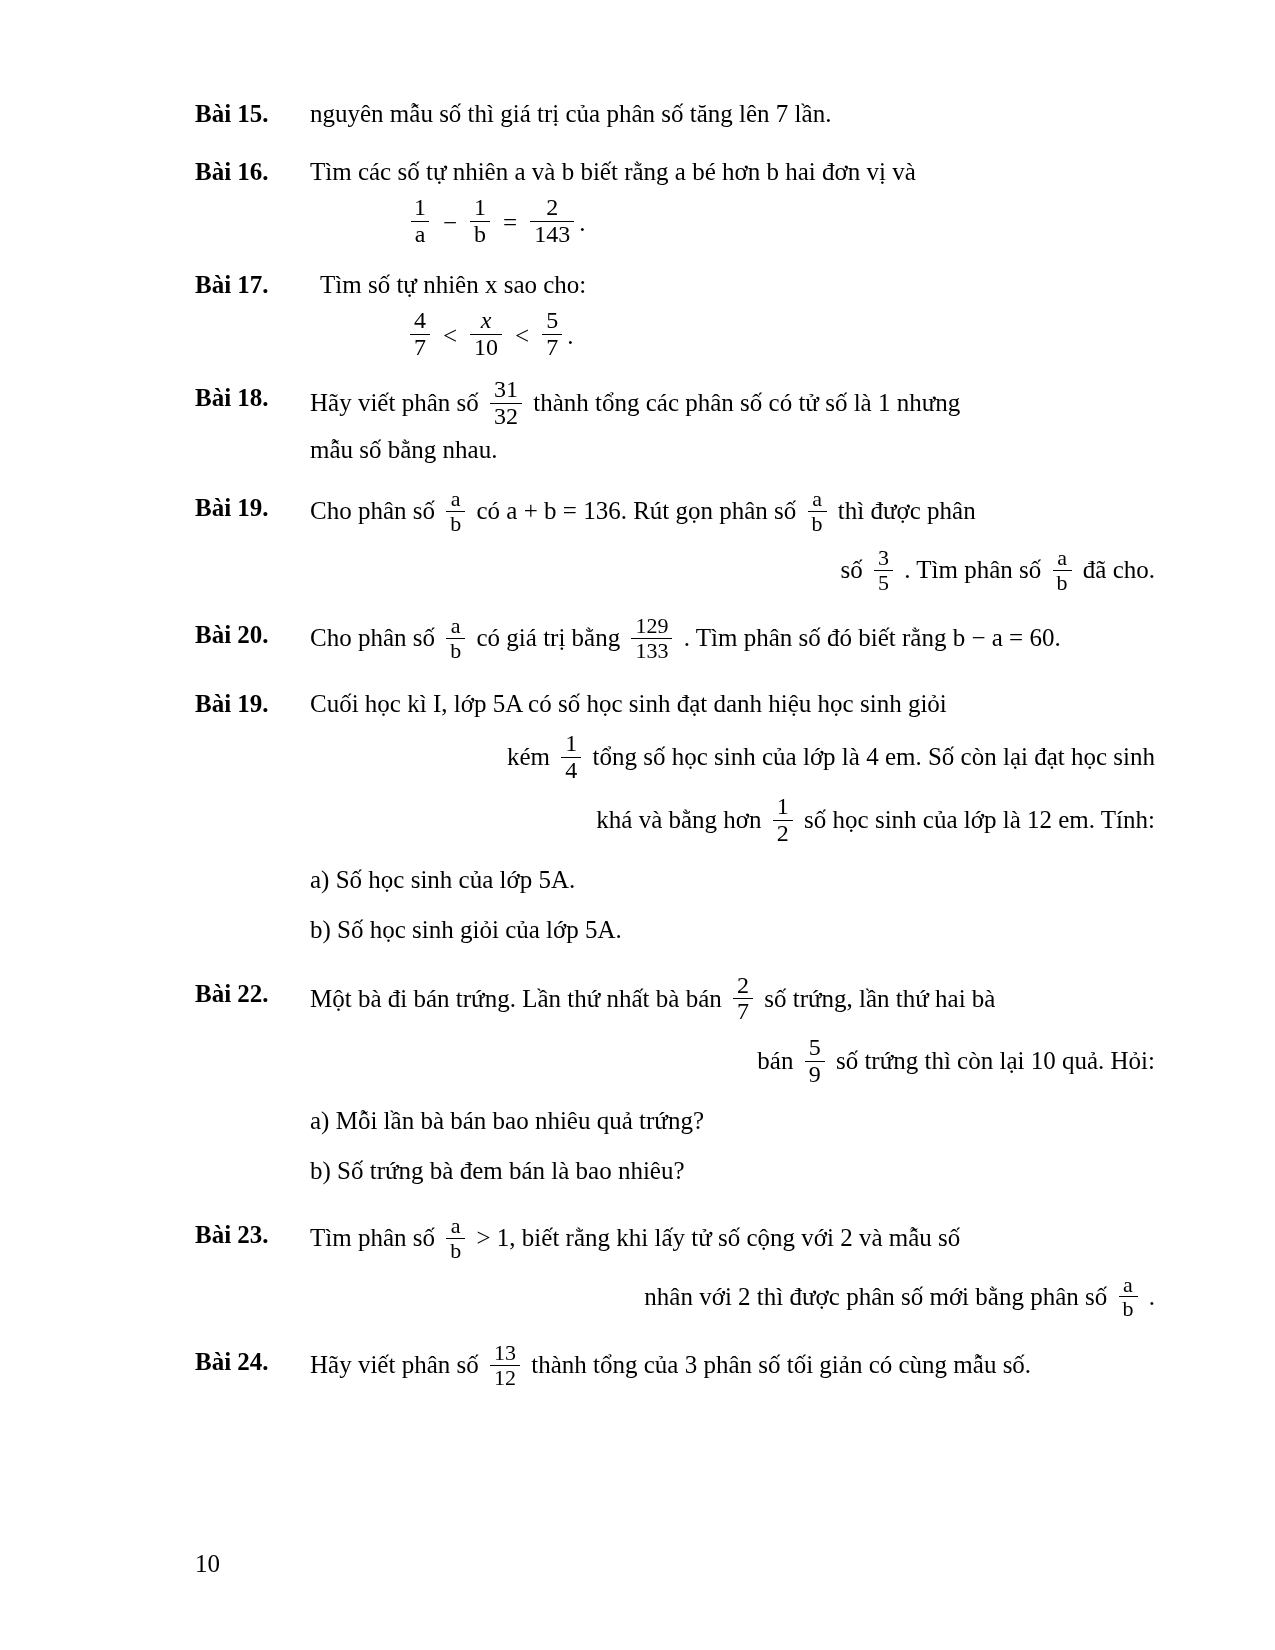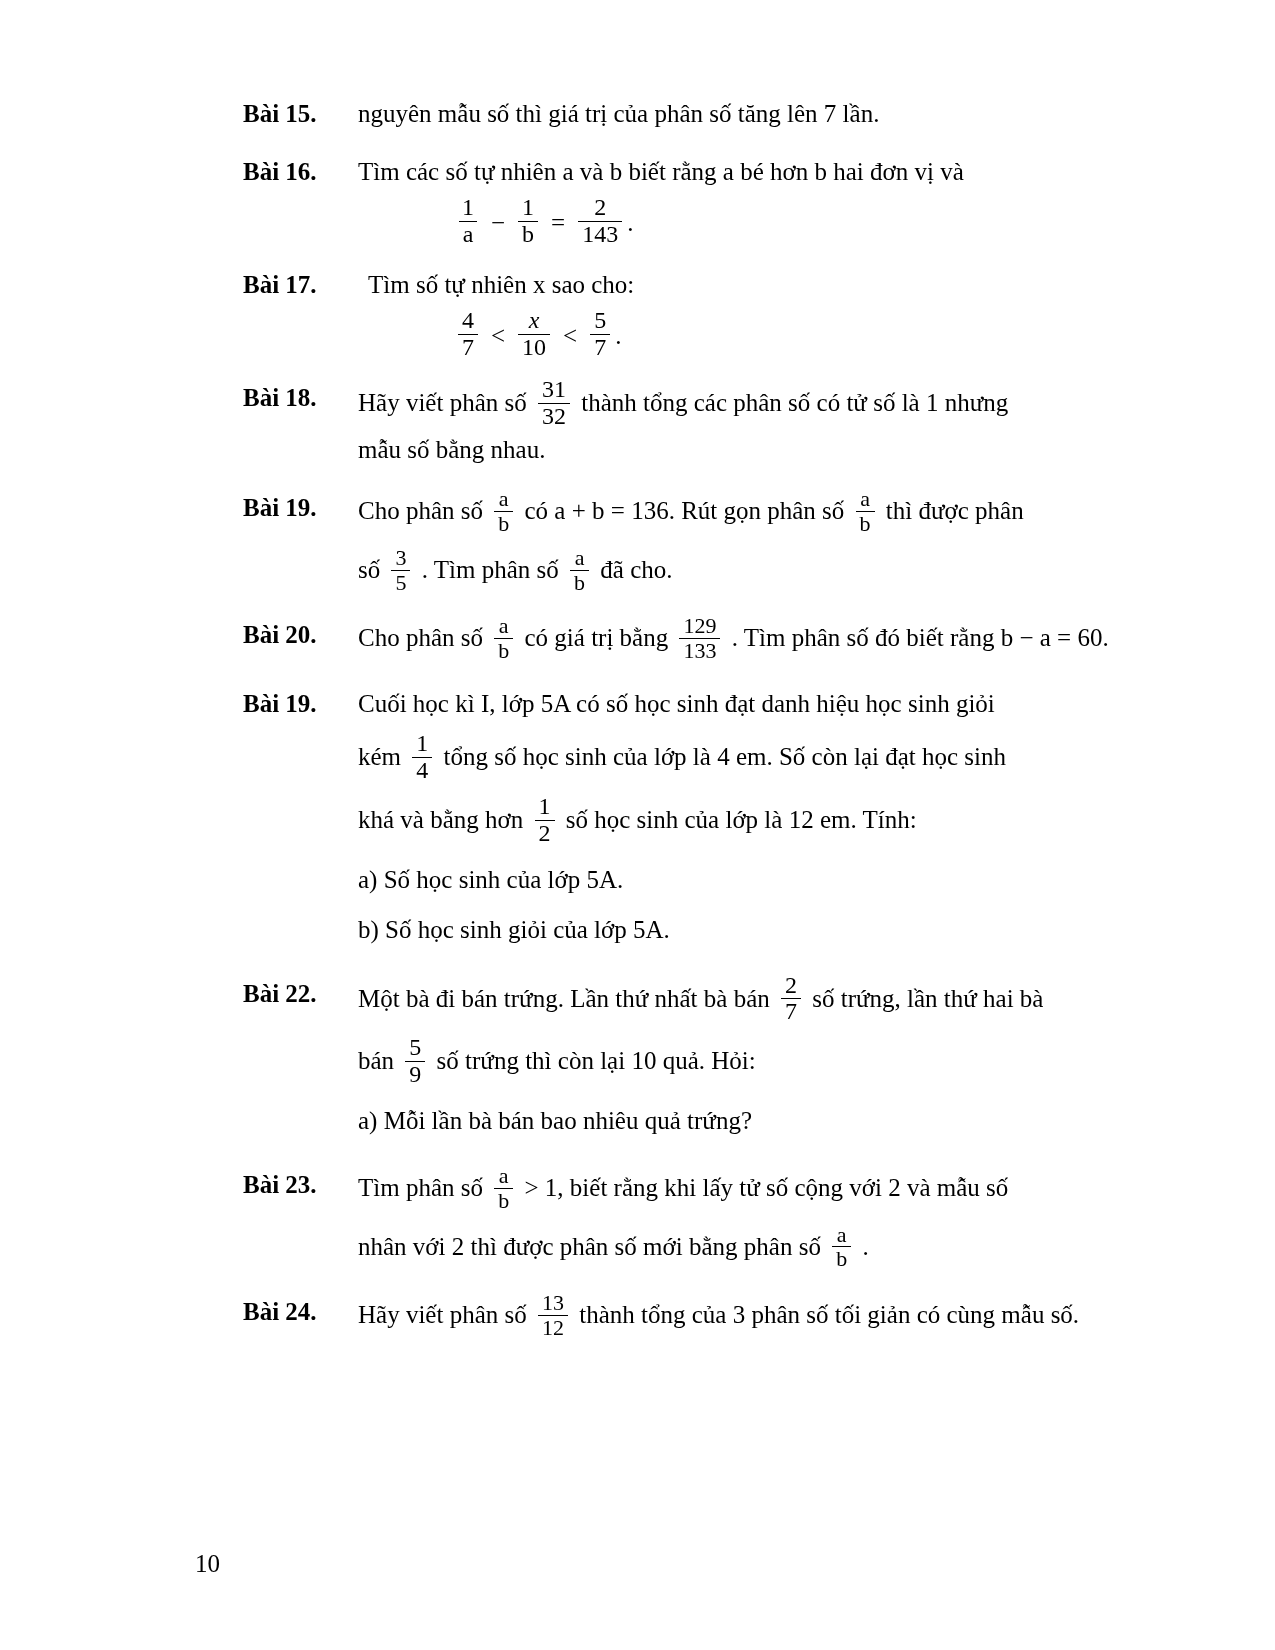--- a/index.html
+++ b/index.html
@@ -21,21 +21,20 @@
     height: 1650px;
     box-sizing: border-box;
     padding: 95px 120px 60px 195px;
   }
   .exercise {
     display: flex;
     align-items: flex-start;
     margin-bottom: 20px;
     font-size: 25px;
     line-height: 1.52;
-    margin-left: 48px;
   }
   .ex-label {
     font-weight: bold;
     white-space: nowrap;
     flex: 0 0 auto;
     padding-right: 10px;
     min-width: 105px;
   }
   .ex-body {
     flex: 1 1 auto;
@@ -81,21 +80,21 @@
   }
   .page-number {
     position: absolute;
     left: 195px;
     bottom: 72px;
     font-size: 25px;
     font-family: "Liberation Serif", serif;
   }
   .tight { margin-bottom: 12px; }
   .spaced { margin-bottom: 26px; }
-  .flowline { display: block; margin-top: 10px; }
+  .flowline { display: block; margin-top: 10px; text-align: right; }
 </style>
 </head>
 <body>
 
 <div class="page">
 
   <div class="exercise">
     <span class="ex-label">Bài 15.</span>
     <span class="ex-body">
       <span class="line">nguyên mẫu số thì giá trị của phân số tăng lên 7 lần.</span>
@@ -254,20 +253,21 @@
       </span>
       <span class="line flowline">
         <span>bán</span>
         <span class="frac">
           <span class="num">5</span>
           <span class="den">9</span>
         </span>
         <span>số trứng thì còn lại 10 quả. Hỏi:</span>
       </span>
       <span class="sub-item">a) Mỗi lần bà bán bao nhiêu quả trứng?</span>
+      <span class="sub-item">b) Số trứng bà đem bán là bao nhiêu?</span>
     </span>
   </div>
 
   <div class="exercise">
     <span class="ex-label">Bài 23.</span>
     <span class="ex-body nojust">
       <span class="line">
         <span>Tìm phân số</span>
         <span class="frac small">
           <span class="num">a</span>

